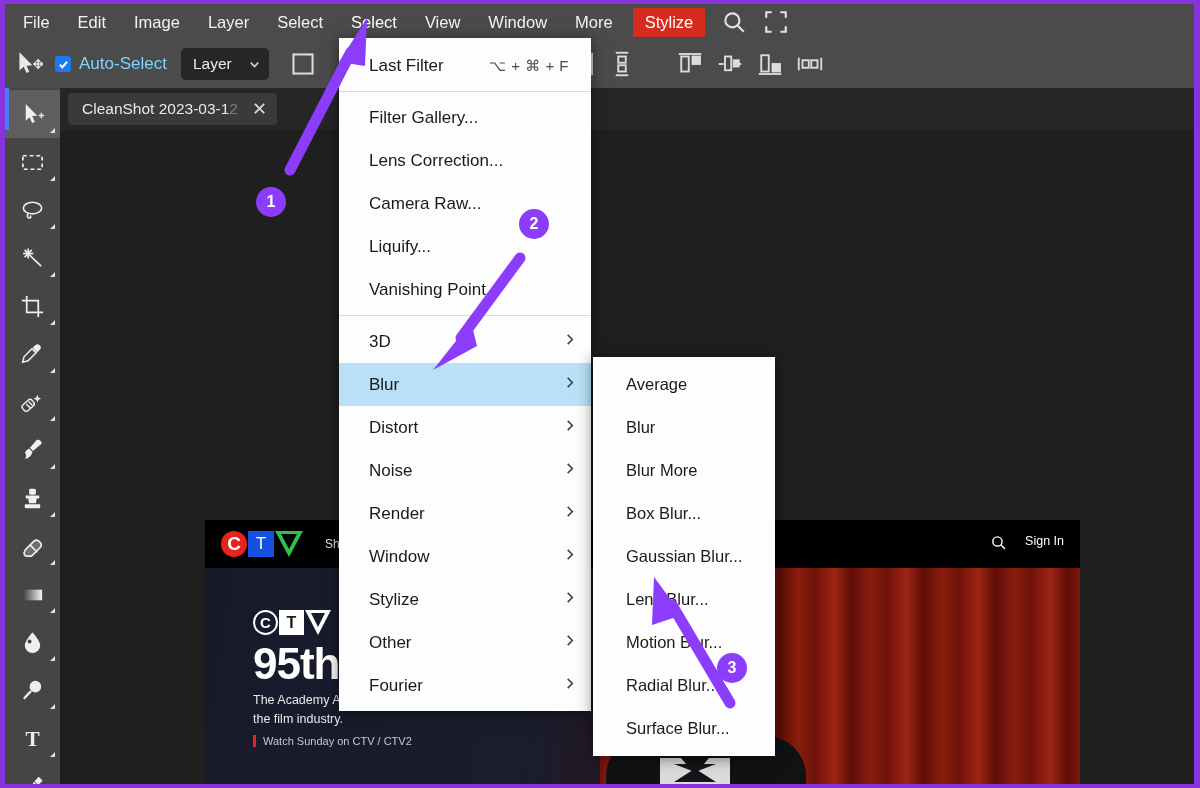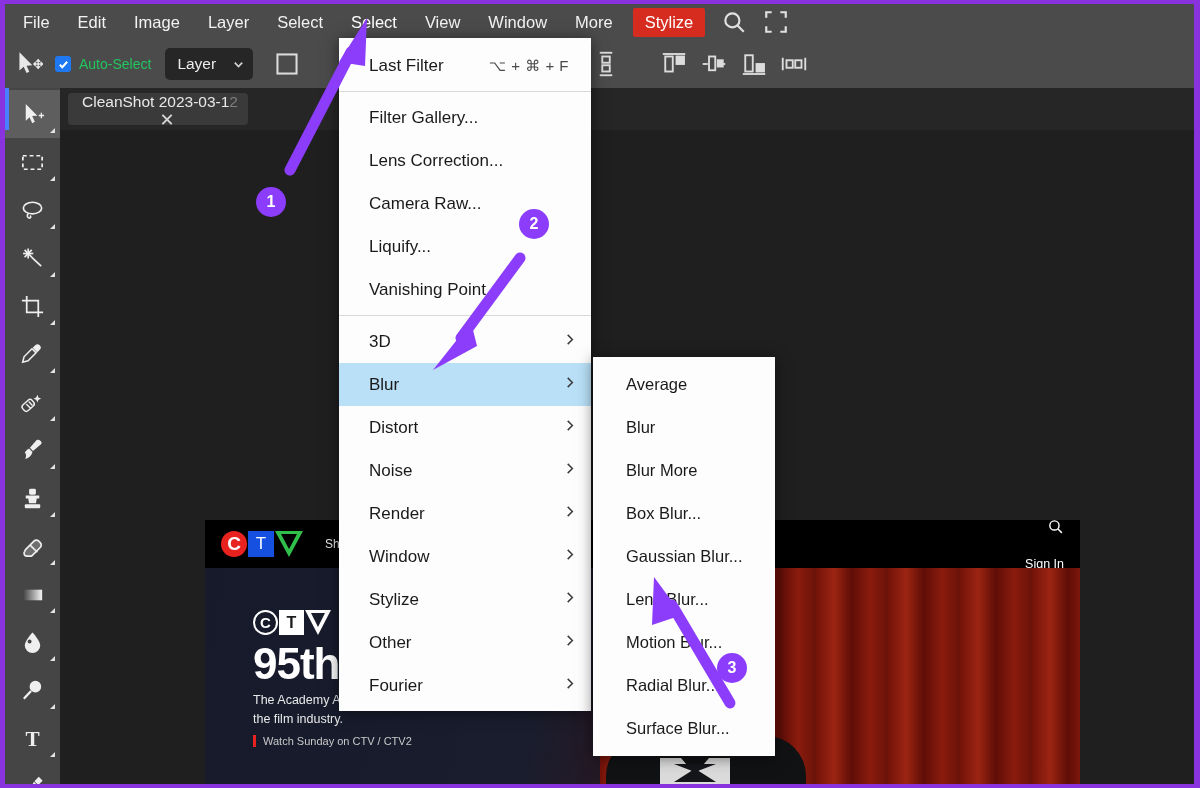--- a/index.html
+++ b/index.html
@@ -54,21 +54,21 @@
     z-index: 20;
   }
   .opt-tool-ico { width: 30px; height: 30px; margin-right: 12px; }
   .chk-wrap { display: flex; align-items: center; margin-right: 14px; }
   .chkbox {
     width: 16px; height: 16px; background: #1d78f2; border-radius: 3px;
     display: flex; align-items: center; justify-content: center;
     margin-right: 8px;
   }
   .chkbox svg { width: 11px; height: 11px; }
-  .chk-label { color: #22c55e; font-size: 14px; }
+  .chk-label { color: #7dd3fc; font-size: 17px; }
   .opt-select {
     background: #262626; color: #ebebeb; font-size: 15.5px;
     border-radius: 5px; height: 32px; min-width: 88px;
     display: flex; align-items: center; justify-content: space-between;
     padding: 0 8px 0 12px; margin-right: 14px;
   }
   .opt-select .chev { margin-left: 10px; display: flex; }
   .opt-ico-btn { width: 30px; height: 30px; margin: 0 5px; display: flex; align-items: center; justify-content: center; }
   .opt-ico-btn.selected { background: #6b6b6b; border-radius: 4px; }
   .align-group { display: flex; align-items: center; margin-left: 6px; }
@@ -78,21 +78,21 @@
   #tabstrip {
     position: absolute; left: 60px; top: 88px;
     width: 1134px; height: 42px;
     background: #262626;
     display: flex; align-items: center;
     z-index: 15;
   }
   .doc-tab {
     display: flex; align-items: center;
     background: #3a3a3a; border-radius: 4px;
-    height: 32px; padding: 0 10px 0 14px; margin-left: 8px; flex-direction: column;
+    height: 32px; padding: 0 10px 0 14px; margin-left: 8px;
   }
   .doc-tab-label { color: #e8e8e8; font-size: 15.5px; white-space: nowrap; }
   .doc-tab-label .dim { color: #7d7d7d; }
   .tab-close { color: #d8d8d8; font-size: 18px; margin-left: 14px; line-height: 1; }
 
   
   #toolbar-left {
     position: absolute; left: 5px; top: 88px;
     width: 55px; height: 700px;
     background: #454545;
@@ -147,21 +147,21 @@
     border-top: 26px solid #2fbf4a;
     position: relative;
   }
   .ctv-v::after {
     content: ""; position: absolute; left: -8px; top: -23px;
     border-left: 8px solid transparent; border-right: 8px solid transparent;
     border-top: 15px solid #000;
   }
   .ctv-nav { display: flex; gap: 20px; margin-left: 22px; }
   .ctv-nav span { color: #e5e5e5; font-size: 12px; }
-  .ctv-right { margin-left: auto; display: flex; align-items: flex-end; gap: 18px; flex-direction: column; }
+  .ctv-right { margin-left: auto; display: flex; align-items: flex-start; gap: 18px; }
   .ctv-signin { color: #fff; font-size: 12.5px; }
   .ctv-body {
     position: relative; height: 220px;
     background: linear-gradient(100deg,#161a2b 0%,#191d2e 38%,#2a1620 52%,#5d1410 68%,#7a1c10 100%);
   }
   .ctv-hero-fig {
     position: absolute; right: 0; top: 0; width: 480px; height: 220px;
     background:
       radial-gradient(ellipse 60px 85px at 128px 120px, #d3a585 0%, #b8866a 45%, rgba(120,60,40,0) 72%),
       repeating-linear-gradient(90deg,#731209 0px,#9c2512 18px,#5f0d07 36px,#8a1c0e 54px,#6b1209 72px),

